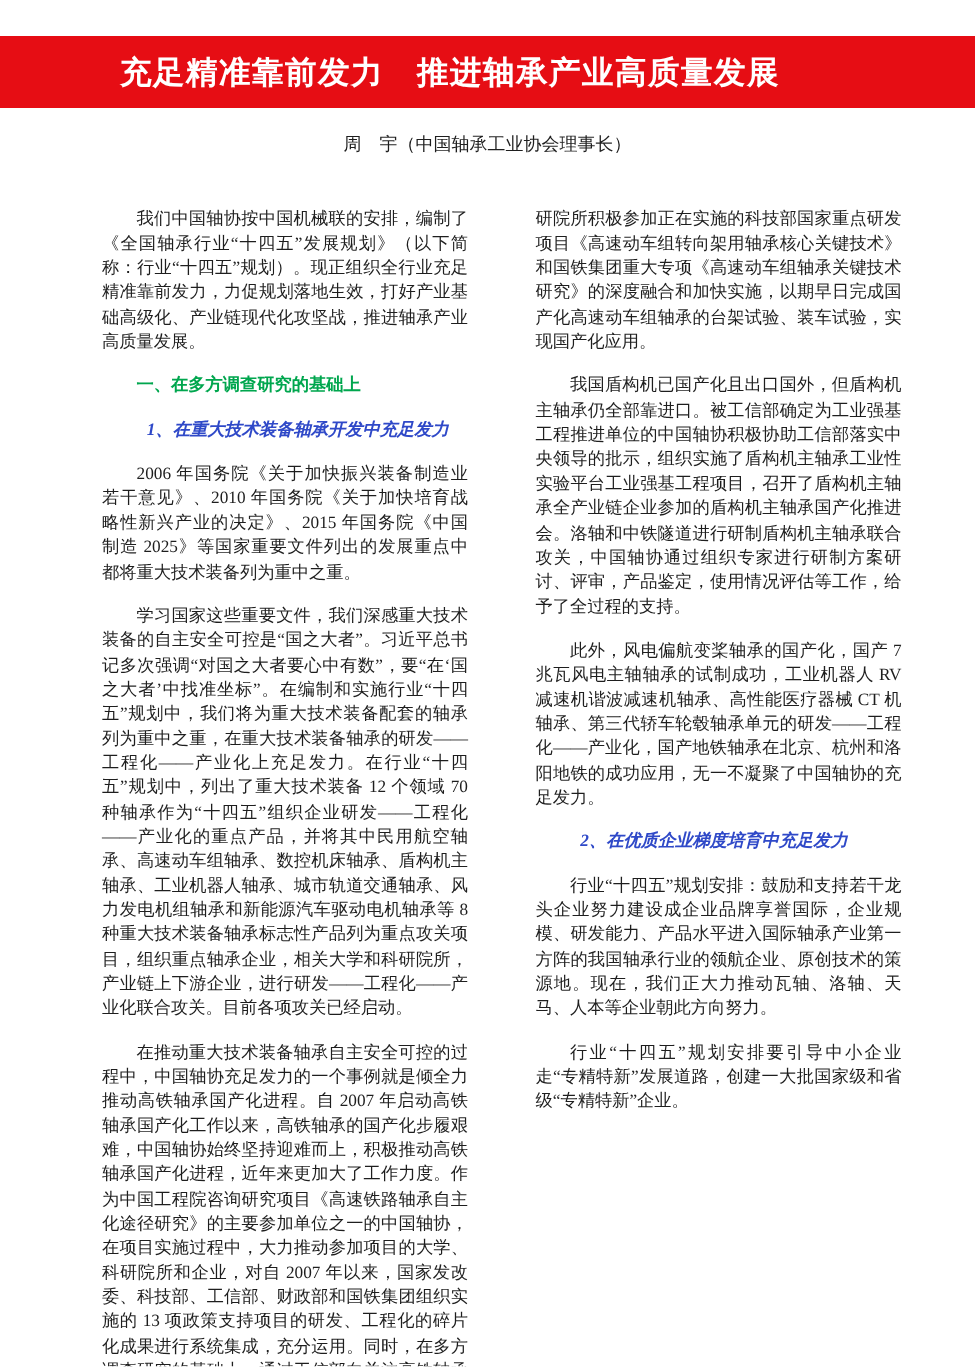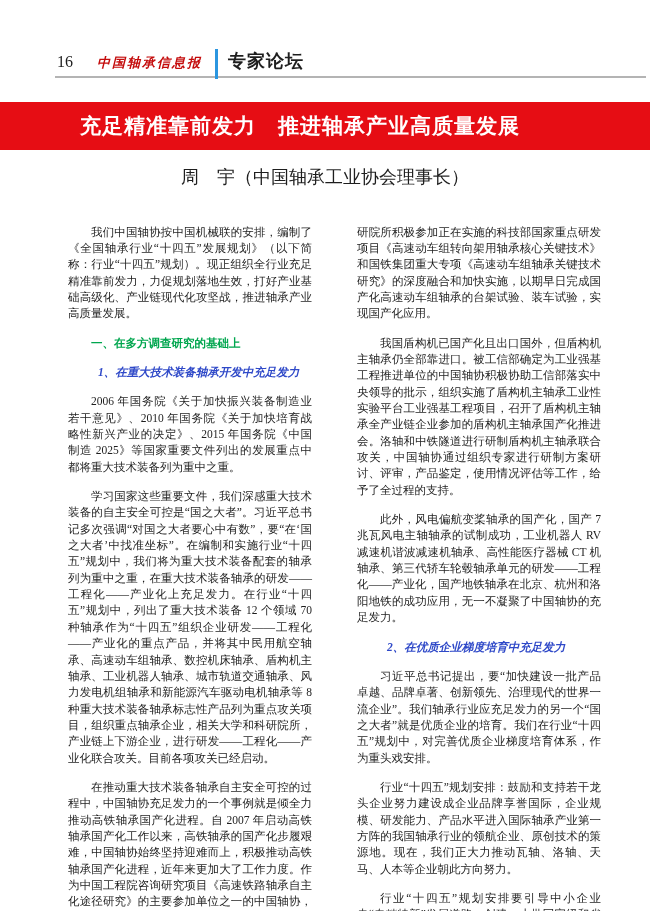--- a/index.html
+++ b/index.html
@@ -32,42 +32,36 @@
     margin-top:24px; height:48px; width:650px;
     background:var(--banner-red,#e60d14);
     display:flex; align-items:center;
   }
   .banner-title {
     color:#ffffff; font-family:Liberation Serif, serif;
     font-weight:bold; font-size:21px; letter-spacing:1px; padding-left:80px;
     white-space:nowrap;
   }
   
-  .byline { text-align:center; margin-top:17px; font-size:18px; line-height:1.2; }
+  .byline { text-align:center; margin-top:17px; font-size:12px; line-height:1.2; }
   
   .cols { display:flex; gap:19px; margin:22px 36px 0 55px; }
   .col { flex:1 1 0; min-width:0; font-size:11.5px; line-height:16.35px;
          text-align:justify; }
   .col p, .col h3 { margin:13px; padding:0; font-size:inherit; line-height:inherit; }
   .para { text-indent:2em; }
   .para.cont { text-indent:0; }
   .h-green { color:var(--heading-green,#00a64e); font-weight:bold; text-indent:2em; }
   .h-blue  { color:var(--heading-blue,#2f49c8); font-weight:bold; font-style:italic; text-indent:2.6em; }
 </style>
 </head>
 <body>
 
 <div class="page">
 
-  <div class="header">
-    <span class="page-num">16</span>
-    <span class="masthead">中国轴承信息报</span>
-    <span class="blue-bar"></span>
-    <span class="section-title">专家论坛</span>
-  </div>
 
   <div class="banner">
     <span class="banner-title">充足精准靠前发力　推进轴承产业高质量发展</span>
   </div>
 
   <div class="byline">周　宇（中国轴承工业协会理事长）</div>
 
   <div class="cols">
     <div class="col">
         <p class="para">我们中国轴协按中国机械联的安排，编制了《全国轴承行业“十四五”发展规划》（以下简称：行业“十四五”规划）。现正组织全行业充足精准靠前发力，力促规划落地生效，打好产业基础高级化、产业链现代化攻坚战，推进轴承产业高质量发展。</p>
@@ -75,19 +69,18 @@
         <h3 class="h-blue">1、在重大技术装备轴承开发中充足发力</h3>
         <p class="para">2006 年国务院《关于加快振兴装备制造业若干意见》、2010 年国务院《关于加快培育战略性新兴产业的决定》、2015 年国务院《中国制造 2025》等国家重要文件列出的发展重点中都将重大技术装备列为重中之重。</p>
         <p class="para">学习国家这些重要文件，我们深感重大技术装备的自主安全可控是“国之大者”。习近平总书记多次强调“对国之大者要心中有数”，要“在‘国之大者’中找准坐标”。在编制和实施行业“十四五”规划中，我们将为重大技术装备配套的轴承列为重中之重，在重大技术装备轴承的研发——工程化——产业化上充足发力。在行业“十四五”规划中，列出了重大技术装备 12 个领域 70 种轴承作为“十四五”组织企业研发——工程化——产业化的重点产品，并将其中民用航空轴承、高速动车组轴承、数控机床轴承、盾构机主轴承、工业机器人轴承、城市轨道交通轴承、风力发电机组轴承和新能源汽车驱动电机轴承等 8 种重大技术装备轴承标志性产品列为重点攻关项目，组织重点轴承企业，相关大学和科研院所，产业链上下游企业，进行研发——工程化——产业化联合攻关。目前各项攻关已经启动。</p>
         <p class="para">在推动重大技术装备轴承自主安全可控的过程中，中国轴协充足发力的一个事例就是倾全力推动高铁轴承国产化进程。自 2007 年启动高铁轴承国产化工作以来，高铁轴承的国产化步履艰难，中国轴协始终坚持迎难而上，积极推动高铁轴承国产化进程，近年来更加大了工作力度。作为中国工程院咨询研究项目《高速铁路轴承自主化途径研究》的主要参加单位之一的中国轴协，在项目实施过程中，大力推动参加项目的大学、科研院所和企业，对自 2007 年以来，国家发改委、科技部、工信部、财政部和国铁集团组织实施的 13 项政策支持项目的研发、工程化的碎片化成果进行系统集成，充分运用。同时，在多方调查研究的基础上，通过工信部向关注高铁轴承国产化工作的国家领导人提出建立高铁轴承自主化的激励、约束和风险化解机制的积极建议。现在，我们正倾全力推动企业、科</p>
       </div>
     <div class="col">
         <p class="para cont">研院所积极参加正在实施的科技部国家重点研发项目《高速动车组转向架用轴承核心关键技术》和国铁集团重大专项《高速动车组轴承关键技术研究》的深度融合和加快实施，以期早日完成国产化高速动车组轴承的台架试验、装车试验，实现国产化应用。</p>
         <p class="para">我国盾构机已国产化且出口国外，但盾构机主轴承仍全部靠进口。被工信部确定为工业强基工程推进单位的中国轴协积极协助工信部落实中央领导的批示，组织实施了盾构机主轴承工业性实验平台工业强基工程项目，召开了盾构机主轴承全产业链企业参加的盾构机主轴承国产化推进会。洛轴和中铁隧道进行研制盾构机主轴承联合攻关，中国轴协通过组织专家进行研制方案研讨、评审，产品鉴定，使用情况评估等工作，给予了全过程的支持。</p>
         <p class="para">此外，风电偏航变桨轴承的国产化，国产 7 兆瓦风电主轴轴承的试制成功，工业机器人 RV 减速机谐波减速机轴承、高性能医疗器械 CT 机轴承、第三代轿车轮毂轴承单元的研发——工程化——产业化，国产地铁轴承在北京、杭州和洛阳地铁的成功应用，无一不凝聚了中国轴协的充足发力。</p>
         <h3 class="h-blue">2、在优质企业梯度培育中充足发力</h3>
-        <p class="para">习近平总书记提出，要“加快建设一批产品卓越、品牌卓著、创新领先、治理现代的世界一流企业”。我们轴承行业应充足发力的另一个“国之大者”就是优质企业的培育。我们在行业“十四五”规划中，对完善优质企业梯度培育体系，作为重头戏安排。</p>
         <p class="para">行业“十四五”规划安排：鼓励和支持若干龙头企业努力建设成企业品牌享誉国际，企业规模、研发能力、产品水平进入国际轴承产业第一方阵的我国轴承行业的领航企业、原创技术的策源地。现在，我们正大力推动瓦轴、洛轴、天马、人本等企业朝此方向努力。</p>
         <p class="para">行业“十四五”规划安排要引导中小企业走“专精特新”发展道路，创建一大批国家级和省级“专精特新”企业。</p>
       </div>
   </div>
 
 </div>
 
 </body></html>

